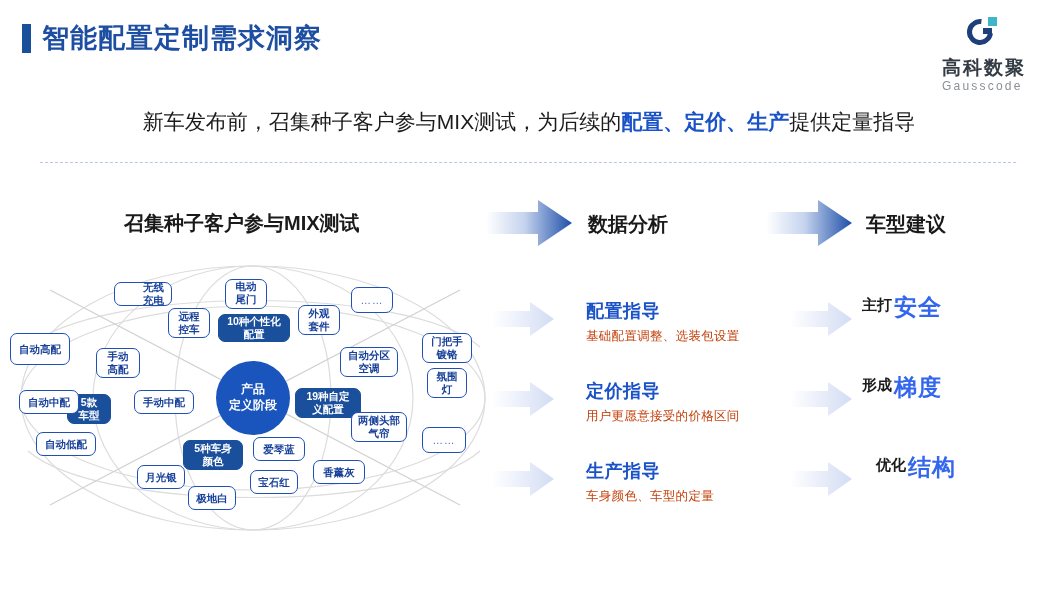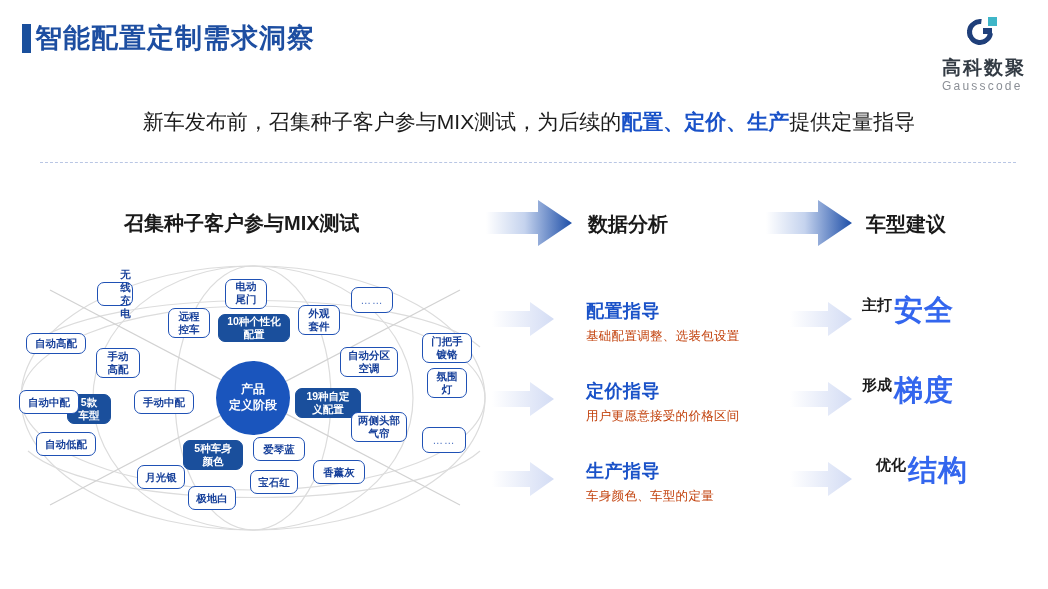--- a/index.html
+++ b/index.html
@@ -5,21 +5,21 @@
   html,body{margin:0;padding:0;}
   body{
     width:1048px;height:589px;
     background:#ffffff;
     font-family:"Liberation Sans","DejaVu Sans",sans-serif;
     overflow:hidden;position:relative;
   }
   .slide{position:absolute;inset:0;}
 
   
-  .title-row{position:absolute;left:22px;top:20px;display:flex;align-items:center;gap:4px;}
+  .title-row{position:absolute;left:22px;top:20px;display:flex;align-items:center;gap:11px;}
   .title-bar{width:9px;height:29px;background:#1a4f9c;}
   .title-text{font-size:27px;font-weight:bold;color:#1d4ea1;letter-spacing:1px;white-space:nowrap;}
 
   .logo{position:absolute;right:22px;top:16px;display:flex;align-items:center;gap:8px;flex-direction:column;}
   .logo-mark{position:relative;width:34px;height:34px;}
   .logo-mark .ring{
     position:absolute;left:0;top:3px;width:26px;height:26px;border-radius:50%;
     border:5px solid #1f3f7a;border-right-color:transparent;transform:rotate(-38deg);
     box-sizing:border-box;
   }
@@ -57,21 +57,21 @@
   .row-arrow{position:absolute;width:62px;height:34px;}
   .row-arrow.left{left:492px;}
   .row-arrow.right{left:790px;}
   #row-arrow-l1,#row-arrow-r1{top:302px;}
   #row-arrow-l2,#row-arrow-r2{top:382px;}
   #row-arrow-l3,#row-arrow-r3{top:462px;}
 
   
   .res-row{position:absolute;left:862px;display:flex;align-items:flex-start;gap:2px;}
   .res-pre{font-size:15px;font-weight:bold;color:#1b1b1b;padding-bottom:3px;}
-  .res-word{font-size:29px;font-weight:bold;color:#3366ee;line-height:1;letter-spacing:1px;}
+  .res-word{font-size:23px;font-weight:bold;color:#3366ee;line-height:1;letter-spacing:1px;}
   #res-1{top:296px;}
   #res-2{top:376px;}
   #res-3{top:456px;margin-left:14px;}
 
   
   .diagram{position:absolute;left:10px;top:255px;width:500px;height:285px;}
   .diagram svg{position:absolute;left:0;top:0;}
 
   .node{
     position:absolute;box-sizing:border-box;
@@ -212,31 +212,31 @@
 
     <div class="node filled" style="left:208px;top:59px;width:72px;height:28px;">10种个性化
 配置</div>
     <div class="node filled" style="left:57px;top:139px;width:44px;height:30px;">5款
 车型</div>
     <div class="node filled" style="left:285px;top:133px;width:66px;height:30px;">19种自定
 义配置</div>
     <div class="node filled" style="left:173px;top:185px;width:60px;height:30px;">5种车身
 颜色</div>
 
-    <div class="node" style="left:87px;top:27px;width:36px;height:24px;padding-left:26px;">无线充电</div>
+    <div class="node" style="left:104px;top:27px;width:58px;height:24px;padding-left:26px;">无线充电</div>
     <div class="node" style="left:215px;top:24px;width:42px;height:30px;font-family:Liberation Serif, serif;">电动
 尾门</div>
     <div class="node dots" style="left:341px;top:32px;width:42px;height:26px;">……</div>
     <div class="node" style="left:158px;top:53px;width:42px;height:30px;">远程
 控车</div>
     <div class="node" style="left:288px;top:50px;width:42px;height:30px;">外观
 套件</div>
     <div class="node" style="left:412px;top:78px;width:50px;height:30px;">门把手
 镀铬</div>
-    <div class="node" style="left:16px;top:78px;width:60px;height:21px;">自动高配</div>
+    <div class="node" style="left:0;top:78px;width:60px;height:32px;">自动高配</div>
     <div class="node" style="left:86px;top:93px;width:44px;height:30px;">手动
 高配</div>
     <div class="node" style="left:330px;top:92px;width:58px;height:30px;">自动分区
 空调</div>
     <div class="node" style="left:417px;top:113px;width:40px;height:30px;">氛围
 灯</div>
     <div class="node" style="left:9px;top:135px;width:60px;height:24px;">自动中配</div>
     <div class="node" style="left:124px;top:135px;width:60px;height:24px;">手动中配</div>
     <div class="node" style="left:341px;top:157px;width:56px;height:30px;">两侧头部
 气帘</div>

